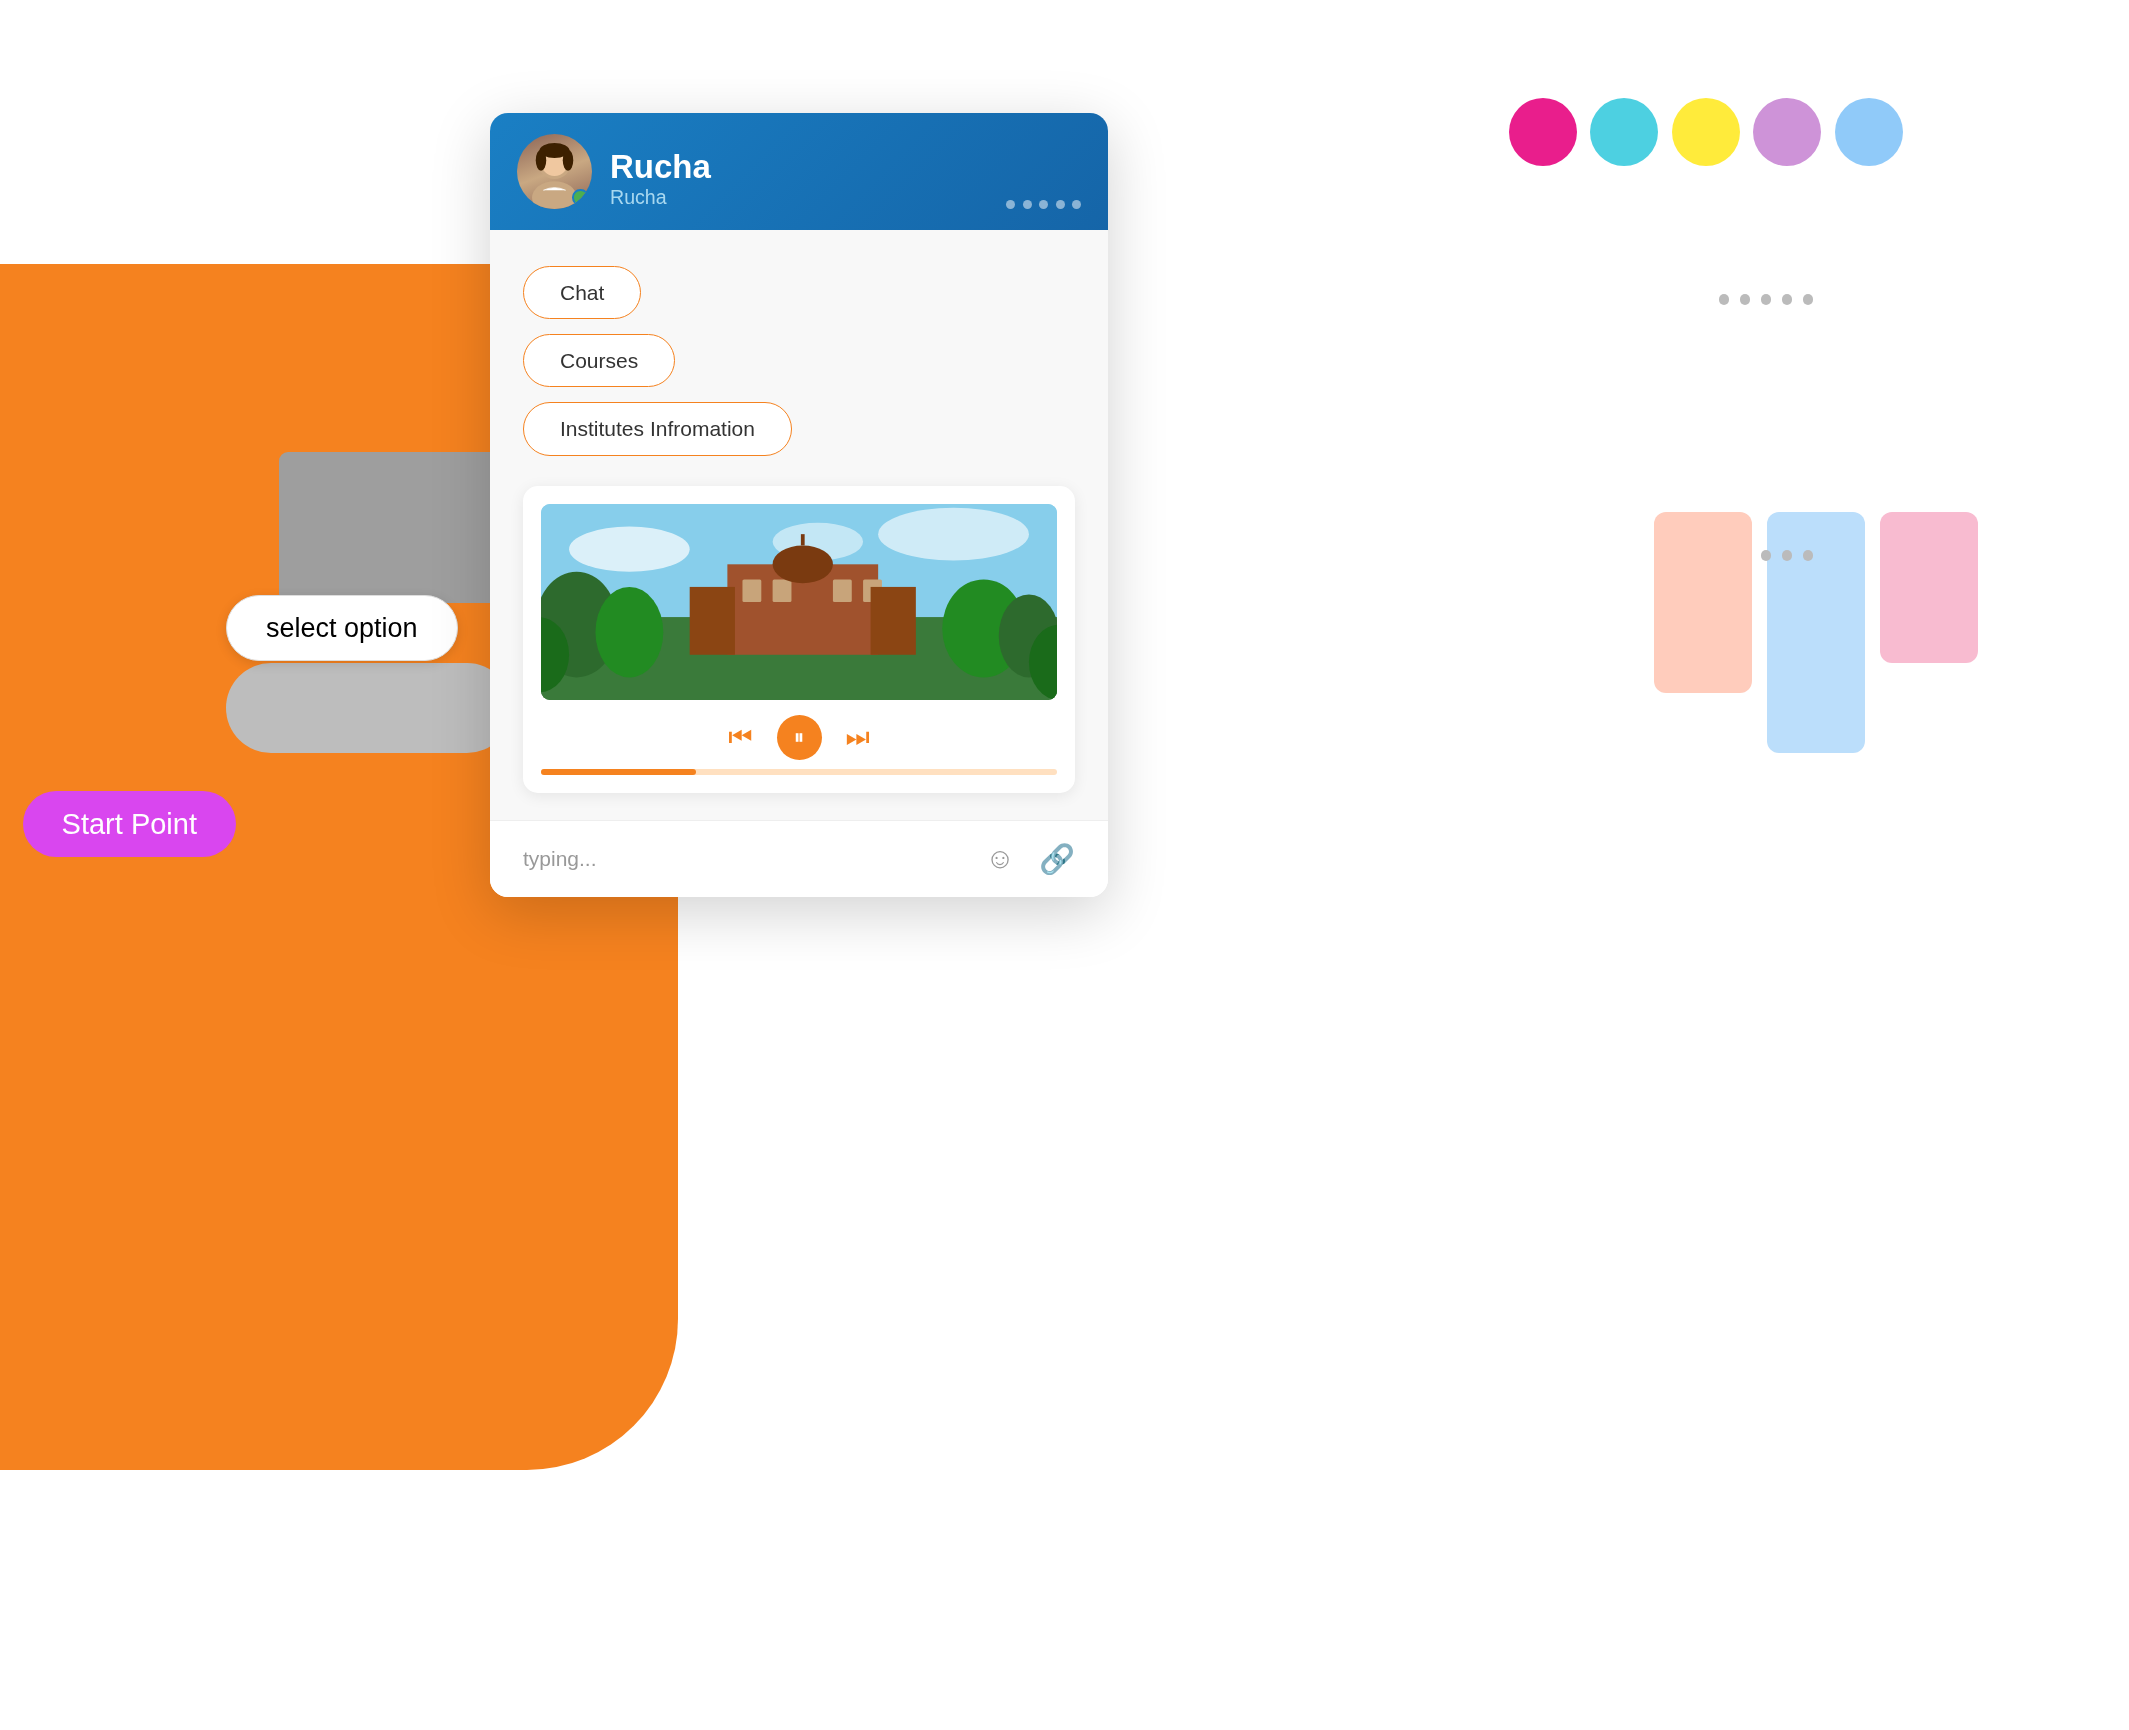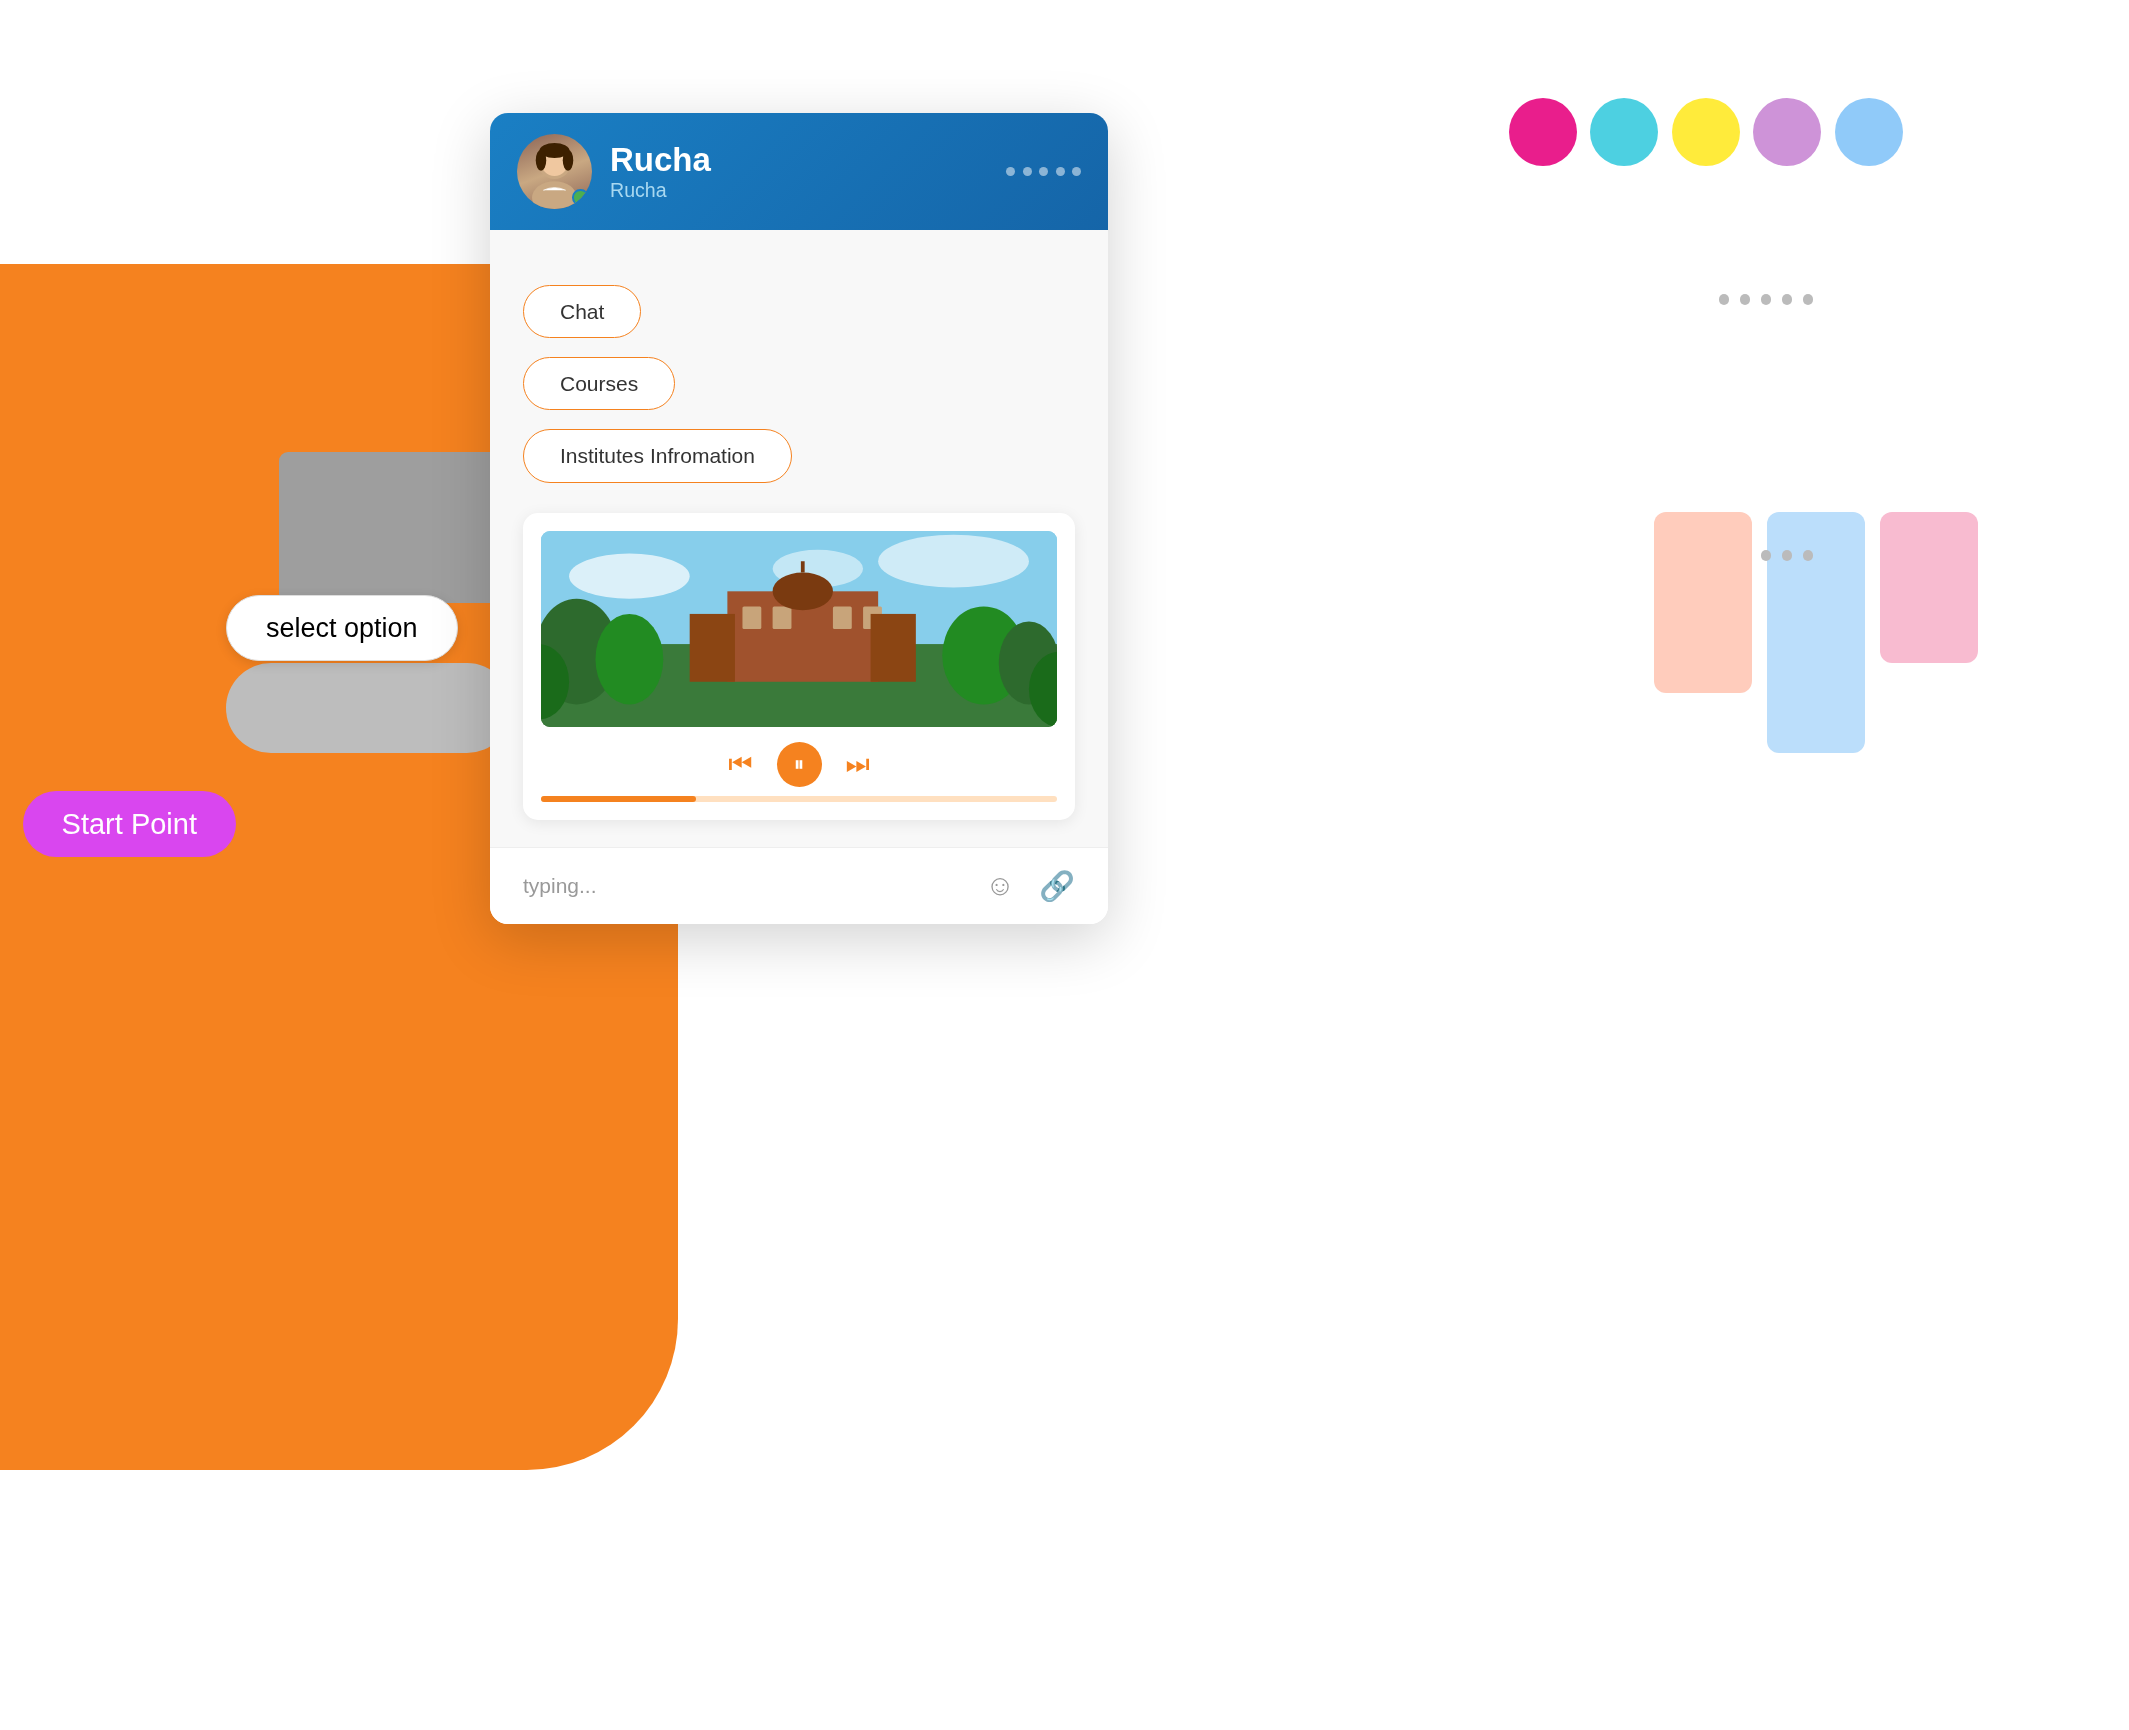--- a/index.html
+++ b/index.html
@@ -64,21 +64,21 @@
       box-shadow: 0 15px 60px rgba(0,0,0,0.18);
       z-index: 20;
       overflow: hidden;
     }
 
     
     .chat-header {
       background: linear-gradient(135deg, #1a7fc4 0%, #1565a8 100%);
       padding: 21px 27px;
       display: flex;
-      align-items: center;
+      align-items: flex-end;
       gap: 18px;
     }
     .chat-avatar {
       width: 75px;
       height: 75px;
       border-radius: 50%;
       background: #c9a882;
       position: relative;
       overflow: hidden;
       flex-shrink: 0;
@@ -144,21 +144,20 @@
       margin-bottom: 15px;
       padding: 13.6px 36px;
       border: 1.9px solid #F5821F;
       border-radius: 45px;
       background: #fff;
       color: #333;
       font-size: 21px;
       cursor: pointer;
       text-align: left;
       width: fit-content;
-      margin-top: 19px;
     }
 
     
     .media-card {
       background: #fff;
       border-radius: 15px;
       padding: 18px;
       margin-top: 30px;
       box-shadow: 0 3px 15px rgba(0,0,0,0.08);
     }

